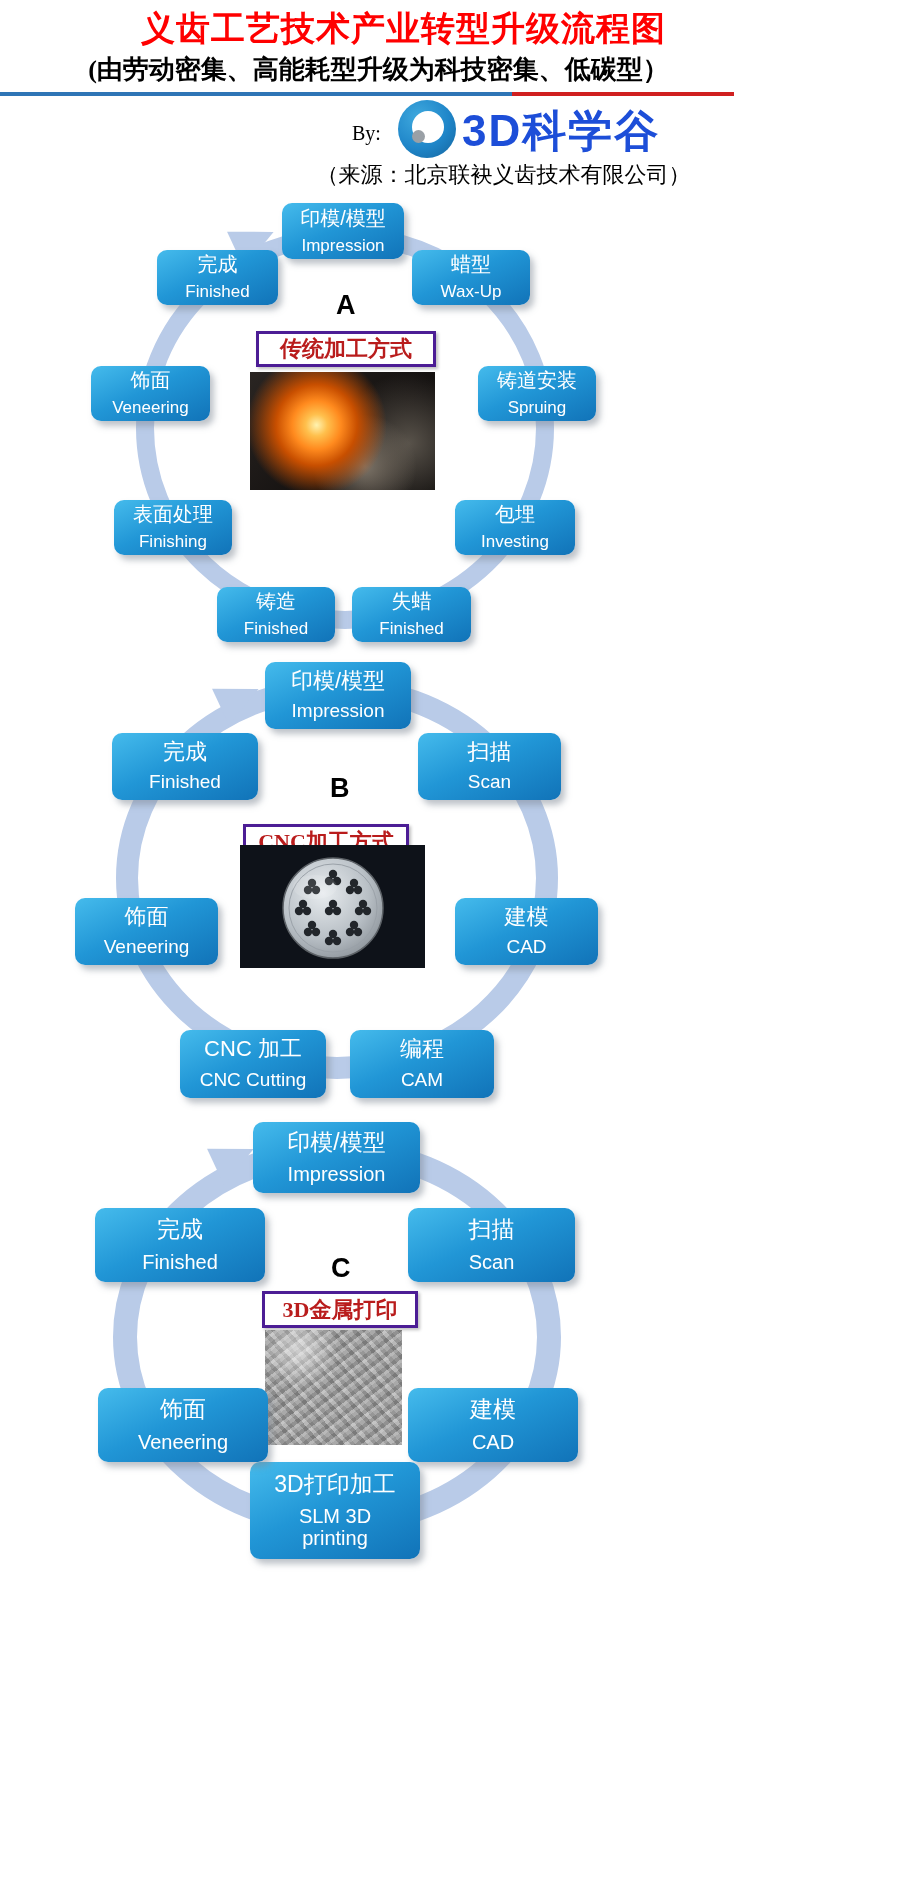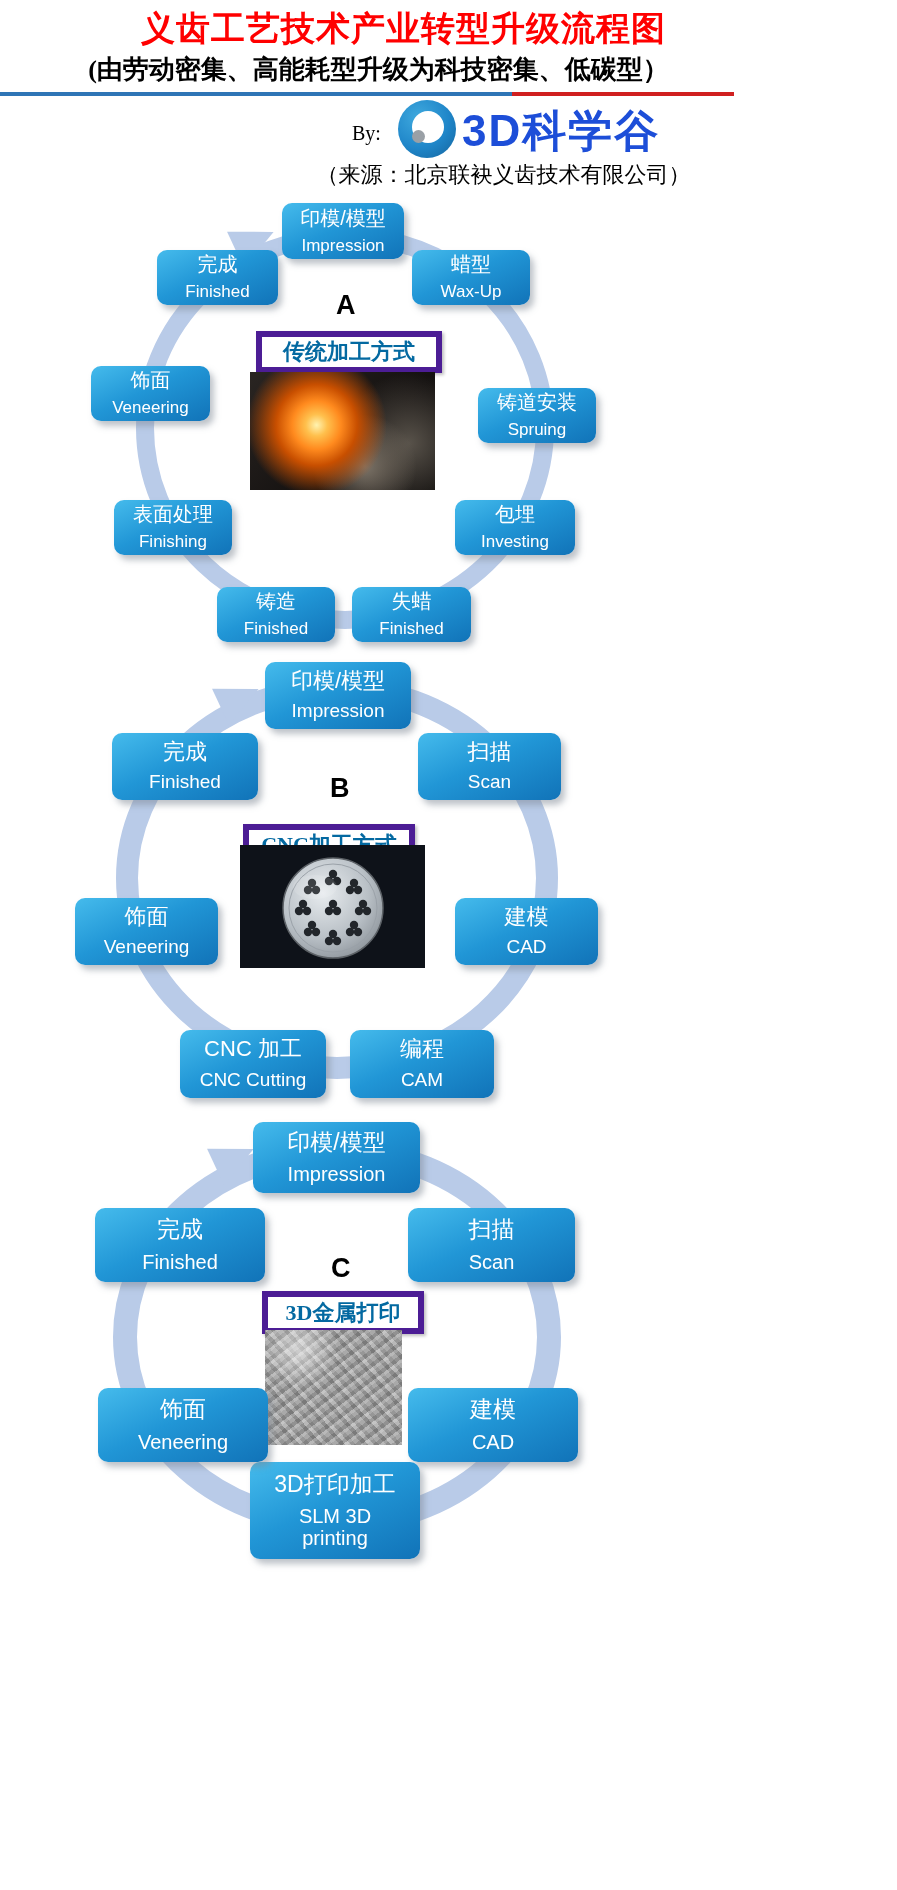--- a/index.html
+++ b/index.html
@@ -43,21 +43,21 @@
 
   .a .zh{font-size:20px}.a .en{font-size:17px}
   .b .zh{font-size:22px}.b .en{font-size:19px}
   .c .zh{font-size:23px}.c .en{font-size:20px}
 
   
   .n-a-impression{left:282px;top:203px;width:122px;height:56px}
   .n-a-finished  {left:157px;top:250px;width:121px;height:55px}
   .n-a-waxup     {left:412px;top:250px;width:118px;height:55px}
   .n-a-veneering {left:91px; top:366px;width:119px;height:55px}
-  .n-a-spruing   {left:478px;top:388px;width:118px;height:55px}
+  .n-a-spruing   {left:478px;top:366px;width:118px;height:55px}
   .n-a-finishing {left:114px;top:500px;width:118px;height:55px}
   .n-a-investing {left:455px;top:500px;width:120px;height:55px}
   .n-a-casting   {left:217px;top:587px;width:118px;height:55px}
   .n-a-burnout   {left:352px;top:587px;width:119px;height:55px}
 
   
   .n-b-impression{left:265px;top:662px;width:146px;height:67px}
   .n-b-finished  {left:112px;top:733px;width:146px;height:67px}
   .n-b-scan      {left:418px;top:733px;width:143px;height:67px}
   .n-b-veneering {left:75px; top:898px;width:143px;height:67px}
@@ -73,22 +73,22 @@
   .n-c-cad       {left:408px;top:1388px;width:170px;height:74px}
   .n-c-slm       {left:250px;top:1462px;width:170px;height:97px}
   .n-c-slm .en{max-width:105px;}
 
   
   .cycle-letter{position:absolute;z-index:1;font-size:27px;font-weight:bold;color:#000;}
   .letter-a{left:336px;top:290px;}
   .letter-b{left:330px;top:773px;}
   .letter-c{left:331px;top:1253px;}
 
-  .center-box{position:absolute;z-index:1;background:#fff;border:6px solid #4c1d95;
-              box-shadow:2px 2px 3px rgba(0,0,0,0.25);text-align:center;color:#0369a1;
+  .center-box{position:absolute;z-index:1;background:#fff;border:3px solid #4c1d95;
+              box-shadow:2px 2px 3px rgba(0,0,0,0.25);text-align:center;color:#b91c1c;
               font-weight:bold;font-family:"Liberation Serif", serif;}
   .cbox-a{left:256px;top:331px;width:174px;height:30px;line-height:30px;font-size:22px;}
   .cbox-b{left:243px;top:812px;width:160px;height:30px;line-height:30px;font-size:22px;margin-top:12px;}
   .cbox-c{left:262px;top:1291px;width:150px;height:31px;line-height:31px;font-size:22px;}
 
   
   .photo{position:absolute;z-index:1;}
   .photo-a{left:250px;top:372px;width:185px;height:118px;
     background:
       radial-gradient(circle at 36% 45%, #fff3b0 0%, #ffc04d 8%, #ff8a1e 18%, #c84f00 30%, rgba(90,40,10,0) 52%),

